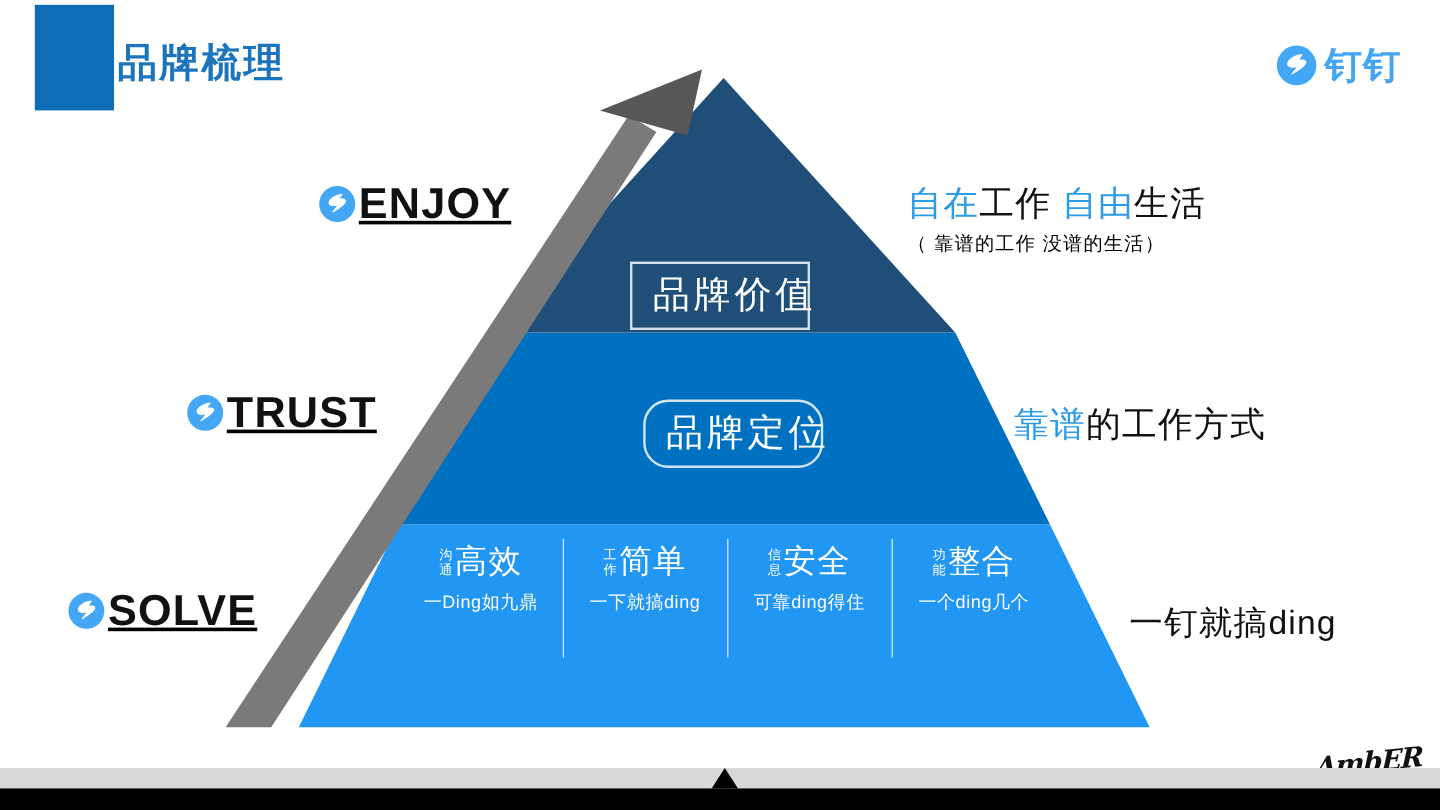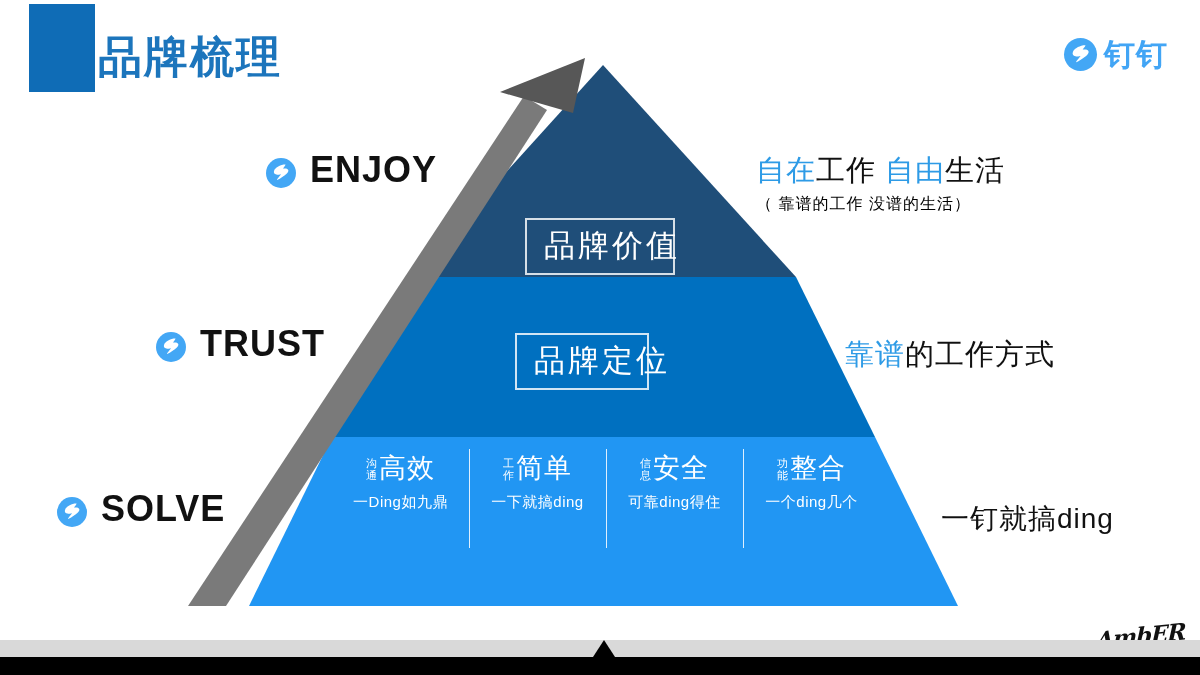--- a/index.html
+++ b/index.html
@@ -24,21 +24,21 @@
     left: 29px;
     top: 4px;
     width: 66px;
     height: 88px;
     background: #0F6CB6;
   }
   .slide-title {
     position: absolute;
     left: 98px;
     top: 35px;
-    font-size: 44px;
+    font-size: 33px;
     font-weight: 700;
     color: #1C75BC;
     letter-spacing: 2px;
     line-height: 1;
     white-space: nowrap;
   }
 
   
   .brand-logo {
     position: absolute;
@@ -86,21 +86,21 @@
     font-size: 31px;
     font-weight: 400;
     letter-spacing: 3px;
     text-align: center;
     line-height: 1;
     padding: 10px 14px 12px 17px;
     box-sizing: border-box;
     white-space: nowrap;
   }
   #box-value    { left: 525px; top: 218px; width: 150px; }
-  #box-position { left: 515px; top: 333px; width: 134px; }
+  #box-position { left: 536px; top: 333px; width: 150px; border-radius: 21px; }
   #box-benefit  { left: 513px; top: 545px; width: 175px; }
 
   
   .benefit-cols {
     position: absolute;
     left: 332px;
     top: 455px;
     width: 548px;
     height: 85px;
     display: flex;
@@ -148,22 +148,23 @@
     margin-top: 11px;
     font-size: 15px;
     letter-spacing: .5px;
     white-space: nowrap;
   }
 
   
   .stage {
     position: absolute;
     display: flex;
-    align-items: flex-end;
-    gap: 14px;
+    align-items: center;
+    gap: 3px;
+    text-decoration: underline;
   }
   .stage .ding-mark { width: 30px; height: 30px; }
   .stage-text {
     font-size: 36px;
     font-weight: 700;
     color: #111111;
     letter-spacing: 1px;
     line-height: 1;
     white-space: nowrap;
   }

